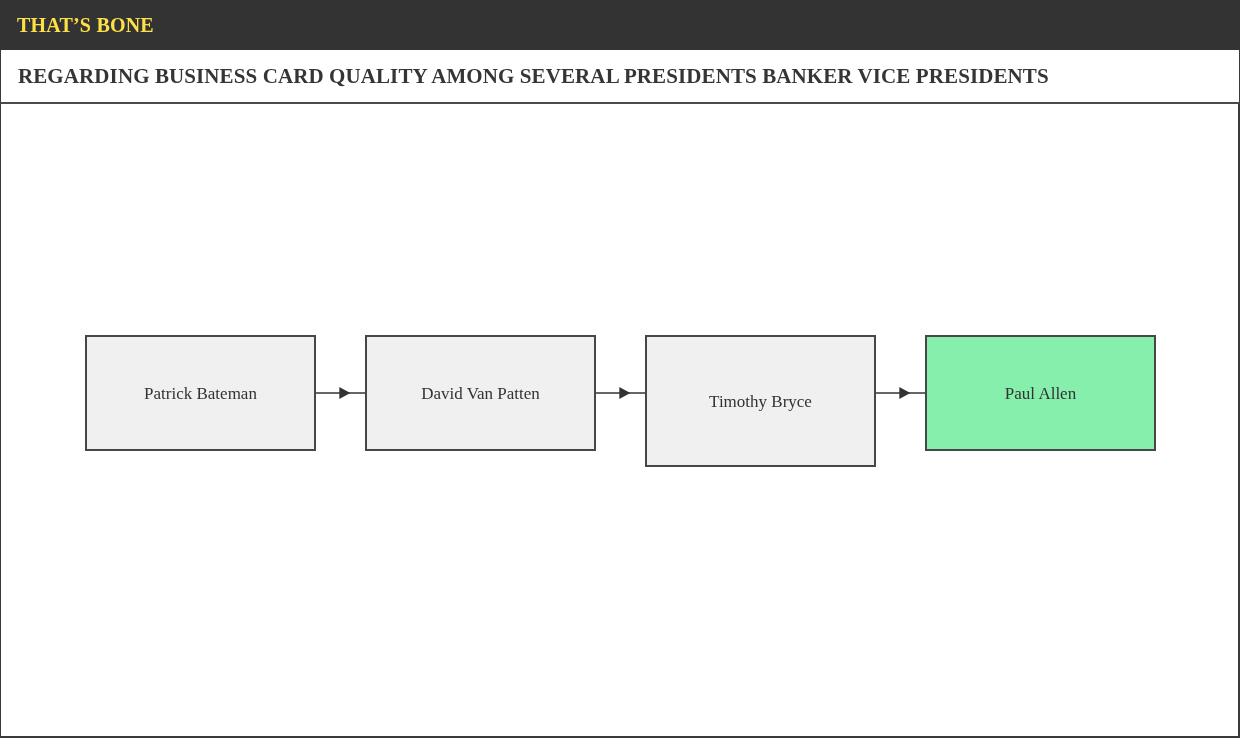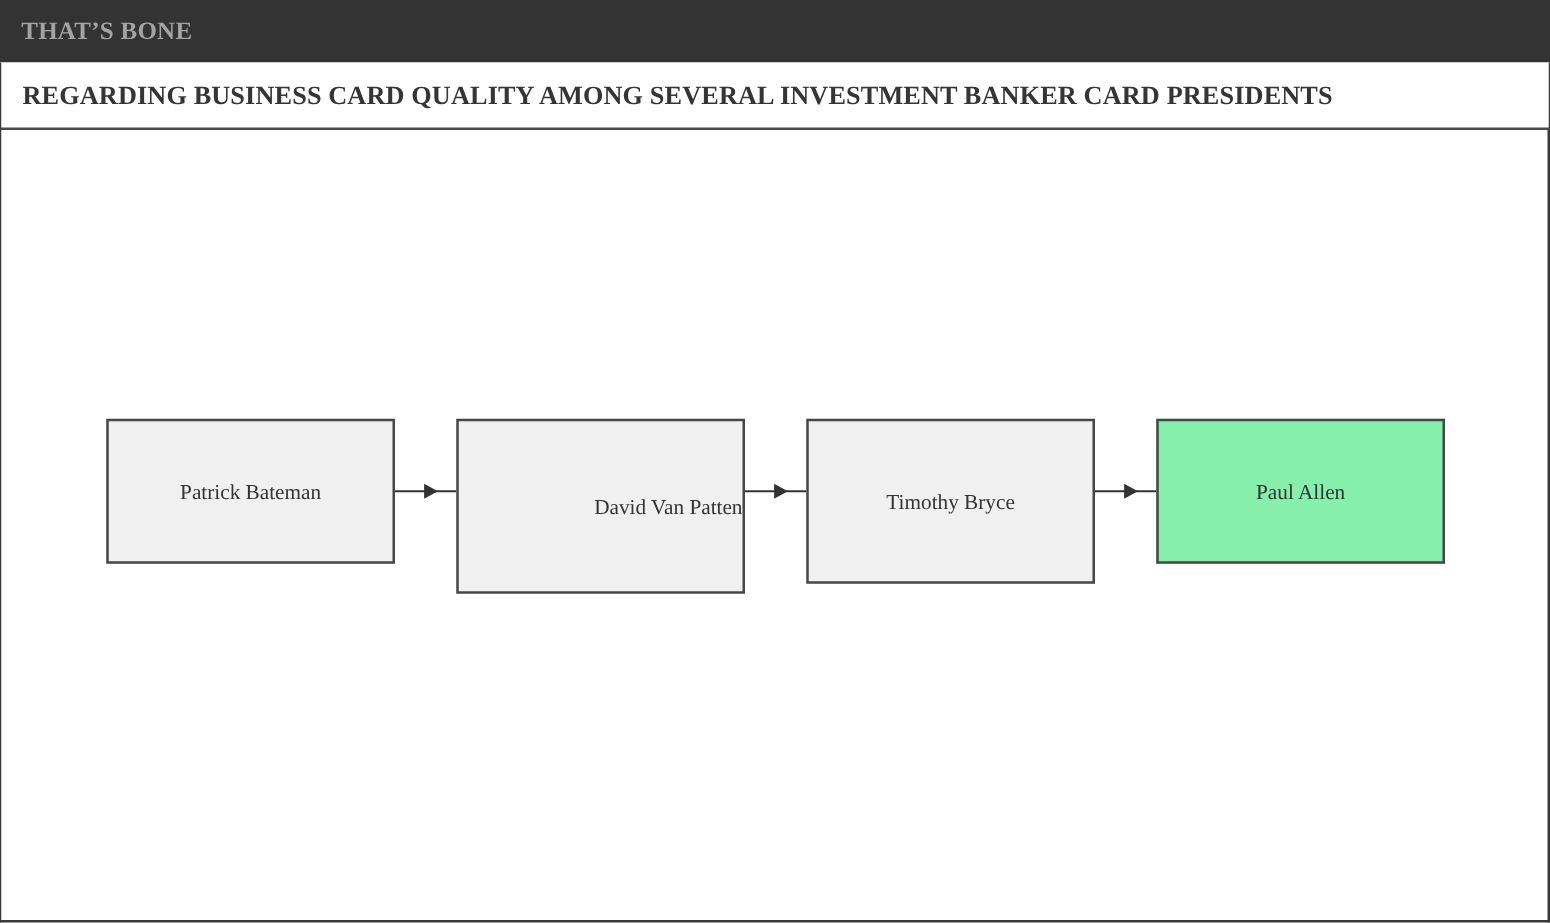--- a/index.html
+++ b/index.html
@@ -25,21 +25,21 @@
     position: absolute;
     left: 0; top: 0;
     width: 1240px;
     height: 50px;
     background: #333333;
     box-sizing: border-box;
     display: flex;
     align-items: center;
   }
   .titlebar-text {
-    color: #a3a3a3;
+    color: #fde047;
     font-size: 20px;
     font-weight: bold;
     letter-spacing: 0.2px;
     padding-left: 17px;
     white-space: nowrap;
     font-family: "Liberation Serif", "DejaVu Serif", serif;
   }
   
   .subtitle-band {
     position: absolute;
@@ -111,29 +111,29 @@
 </head>
 <body>
 
 <div class="app">
 
   <div class="titlebar">
     <span class="titlebar-text">THAT’S BONE</span>
   </div>
 
   <div class="subtitle-band">
-    <span class="subtitle-text">REGARDING BUSINESS CARD QUALITY AMONG SEVERAL INVESTMENT BANKER CARD PRESIDENTS</span>
+    <span class="subtitle-text">REGARDING BUSINESS CARD QUALITY AMONG SEVERAL PRESIDENTS BANKER VICE PRESIDENTS</span>
   </div>
 
   <div class="canvas">
     <div class="flow" id="flow">
         <div class="node" style="left: 84px; top: 231px; width: 231px; height: 116px; background: rgb(240, 240, 240); border-color: rgb(71, 71, 71);">
           <span class="node-label">Patrick Bateman</span>
         </div>
-        <div class="node" style="left: 364px; top: 231px; width: 231px; height: 140px; background: rgb(240, 240, 240); border-color: rgb(71, 71, 71); justify-content: flex-end;">
+        <div class="node" style="left: 364px; top: 231px; width: 231px; height: 116px; background: rgb(240, 240, 240); border-color: rgb(71, 71, 71);">
           <span class="node-label">David Van Patten</span>
         </div>
         <div class="node" style="left: 644px; top: 231px; width: 231px; height: 132px; background: rgb(240, 240, 240); border-color: rgb(71, 71, 71);">
           <span class="node-label">Timothy Bryce</span>
         </div>
         <div class="node" style="left: 924px; top: 231px; width: 231px; height: 116px; background: #86efac; border-color: rgb(71, 71, 71); align-items: center;">
           <span class="node-label">Paul Allen</span>
         </div>
         <div class="edge" style="left: 315px; width: 49px;">
           <svg width="49" height="14" viewBox="0 0 49 14">

